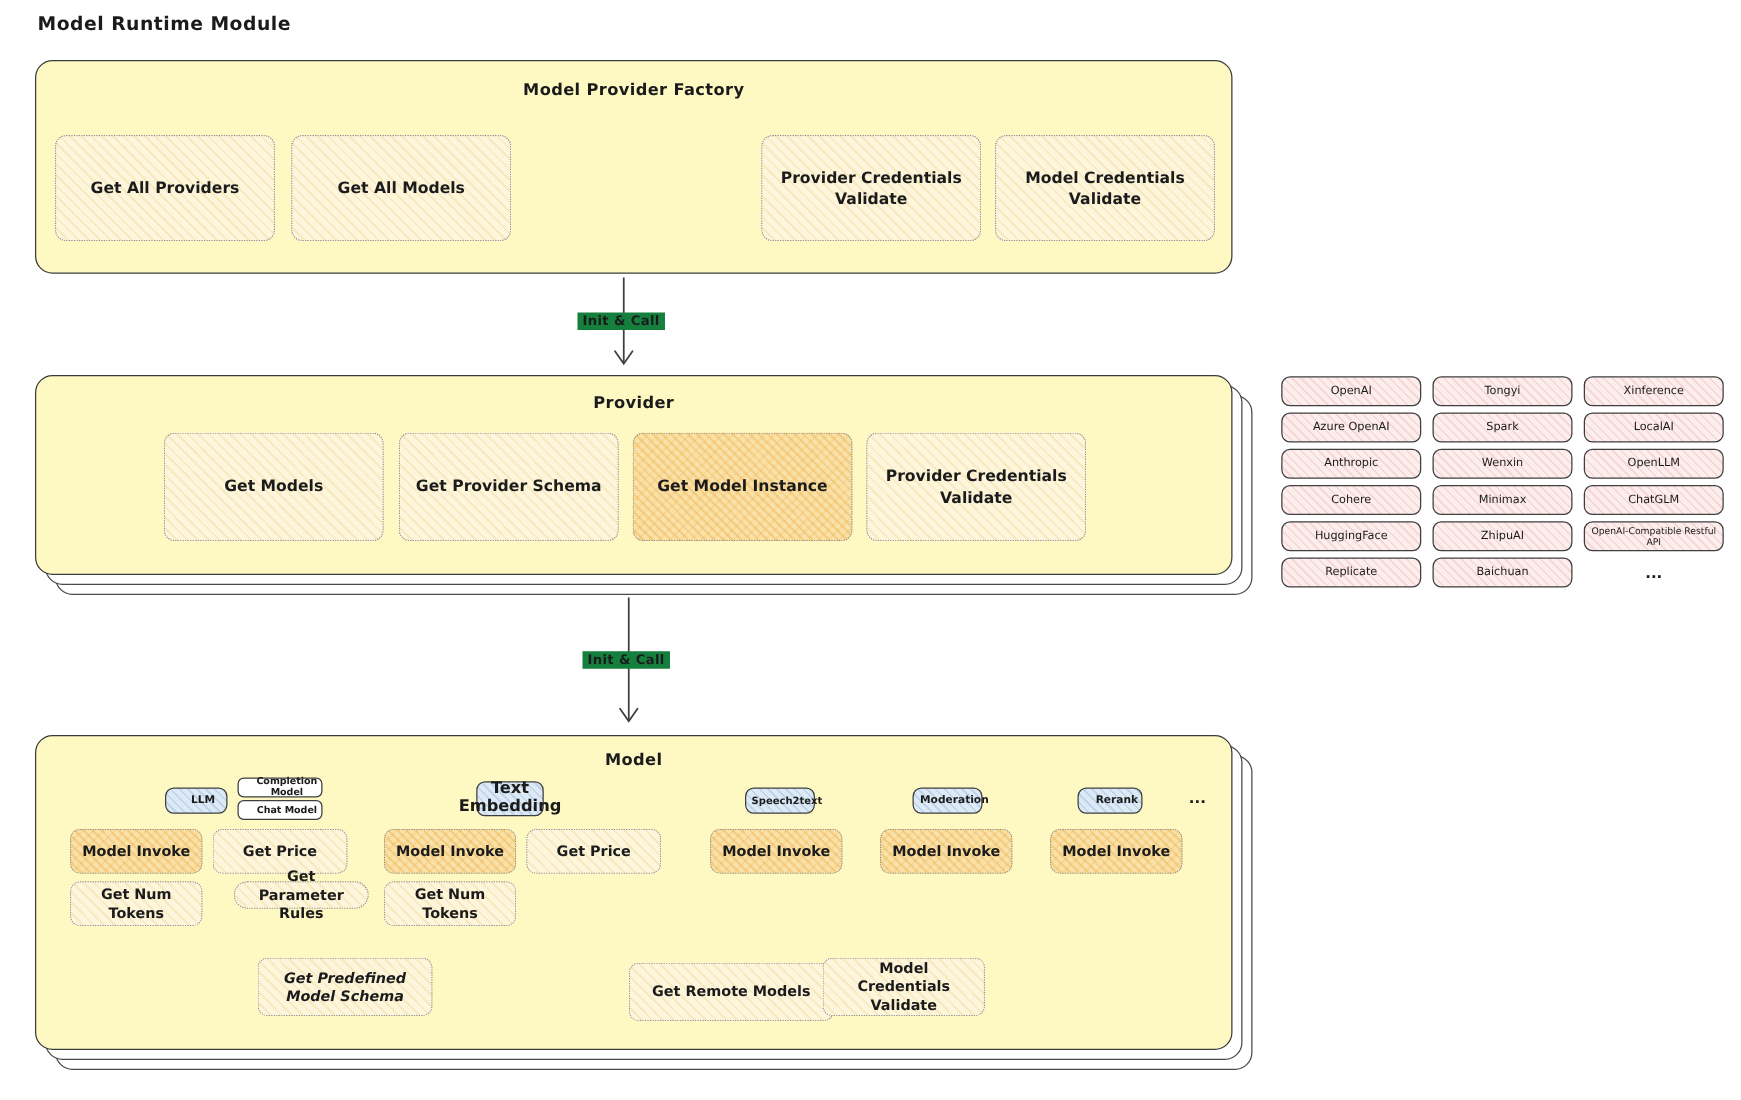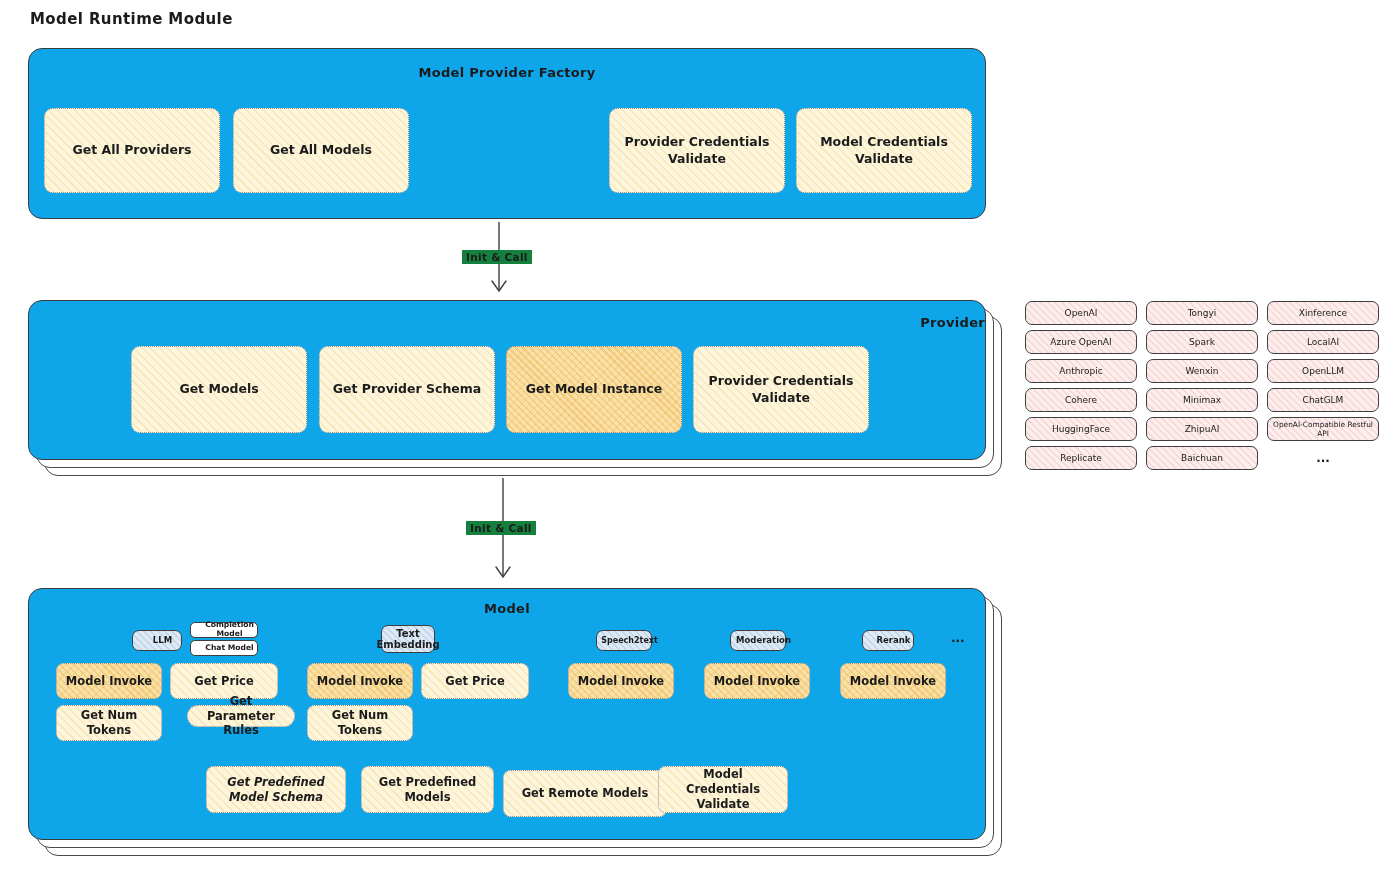--- a/index.html
+++ b/index.html
@@ -1,21 +1,21 @@
 <!DOCTYPE html>
 <html><head>
 <meta charset="utf-8">
 <style>
   html,body { margin:0; padding:0; background:#ffffff; }
   body { font-family:"DejaVu Sans", sans-serif; color:#1b1b1b; }
   .canvas { position:relative; width:1393px; height:880px; background:#ffffff; overflow:hidden; }
 
   .diagram-title { position:absolute; left:30px; top:10px; font-size:15px; font-weight:700; letter-spacing:.4px; }
 
-  .box { position:absolute; background:#0ea5e9; border:1.4px solid #3c3c3c; border-radius:14px; box-sizing:border-box; }
+  .box { position:absolute; background:#fef9c3; border:1.4px solid #3c3c3c; border-radius:14px; box-sizing:border-box; }
   .sheet { position:absolute; background:#ffffff; border:1.3px solid #4a4a4a; border-radius:14px; box-sizing:border-box; }
   .box-title { position:absolute; left:0; width:100%; text-align:center; font-size:13px; font-weight:600; letter-spacing:.3px; }
 
   .btn { position:absolute; display:flex; align-items:center; justify-content:center; text-align:center;
          border:1.6px dotted #8f8f8f; border-radius:9px; font-size:12.5px; font-weight:600; line-height:1.3;
          padding:2px 8px; box-sizing:border-box; }
   .btn.sm { font-size:11.5px; border-radius:8px; }
   .yellow { background-color:#fdf6dd;
             background-image:repeating-linear-gradient(45deg, rgba(233,196,104,0.28) 0 1.5px, rgba(0,0,0,0) 1.5px 6px); }
   .hl     { background-color:#f9e2aa;
@@ -61,21 +61,21 @@
     <svg width="20" height="74" viewBox="0 0 20 74" fill="none" stroke="#3f3f3f" stroke-width="1.4" stroke-linecap="round">
       <line x1="10" y1="0" x2="10" y2="68"></line>
       <polyline points="3,59 10,69 17,59"></polyline>
     </svg>
   </div>
   <div class="arrow-label" style="left:462px; top:250px;">Init &amp; Call</div>
 
   <div class="sheet" style="left:44px; top:316px; width:958px; height:160px;"></div>
   <div class="sheet" style="left:36px; top:308px; width:958px; height:160px;"></div>
   <div class="box" style="left:28px; top:300px; width:958px; height:160px;">
-    <div class="box-title" style="top:14px;text-align:right;">Provider</div>
+    <div class="box-title" style="top:14px;">Provider</div>
     <div class="btn yellow" style="left:102px; top:45px; width:176px; height:87px;">Get Models</div>
     <div class="btn hl" style="left:477px; top:45px; width:176px; height:87px;">Get Model Instance</div>
     <div class="btn yellow" style="left:290px; top:45px; width:176px; height:87px;">Get Provider Schema</div>
     <div class="btn yellow" style="left:664px; top:45px; width:176px; height:87px;">Provider Credentials Validate</div>
   </div>
 
   <div class="pgrid">
     <div class="pcol">
       <div class="chip">OpenAI</div>
       <div class="chip">Azure OpenAI</div>
@@ -111,37 +111,36 @@
   <div class="arrow-label" style="left:466px; top:521px;">Init &amp; Call</div>
 
   <div class="sheet" style="left:44px; top:604px; width:958px; height:252px;"></div>
   <div class="sheet" style="left:36px; top:596px; width:958px; height:252px;"></div>
   <div class="box" style="left:28px; top:588px; width:958px; height:252px;">
     <div class="box-title" style="top:12px;">Model</div>
 
     <div class="tab" style="left:103px; top:41px; width:50px; height:21px;">LLM</div>
     <div class="tab white" style="left:161px; top:33px; width:68px; height:16px;">Completion Model</div>
     <div class="tab white" style="left:161px; top:51px; width:68px; height:16px;">Chat Model</div>
-    <div class="tab" style="left:352px; top:36px; width:54px; height:28px; font-size:10px; padding:0 4px;">Text Embedding</div>
+    <div class="tab" style="left:352px; top:36px; width:54px; height:28px; font-size:13px; padding:0 4px;">Text Embedding</div>
     <div class="tab" style="left:567px; top:41px; width:56px; height:21px; font-size:8px;">Speech2text</div>
     <div class="tab" style="left:701px; top:41px; width:56px; height:21px;">Moderation</div>
     <div class="tab" style="left:833px; top:41px; width:52px; height:21px;">Rerank</div>
     <div class="tabs-ellipsis" style="left:922px; top:42px;">...</div>
 
     <div class="btn sm hl" style="left:27px;  top:74px; width:106px; height:36px;">Model Invoke</div>
     <div class="btn sm yellow" style="left:141px; top:74px; width:108px; height:36px;">Get Price</div>
     <div class="btn sm hl" style="left:278px; top:74px; width:106px; height:36px;">Model Invoke</div>
     <div class="btn sm yellow" style="left:392px; top:74px; width:108px; height:36px;">Get Price</div>
     <div class="btn sm hl" style="left:539px; top:74px; width:106px; height:36px;">Model Invoke</div>
     <div class="btn sm hl" style="left:675px; top:74px; width:106px; height:36px;">Model Invoke</div>
     <div class="btn sm hl" style="left:811px; top:74px; width:106px; height:36px;">Model Invoke</div>
 
     <div class="btn sm yellow" style="left:27px;  top:116px; width:106px; height:36px;">Get Num Tokens</div>
     <div class="btn sm yellow" style="left:158px; top:116px; width:108px; height:22px;border-radius:12px;">Get Parameter Rules</div>
     <div class="btn sm yellow" style="left:278px; top:116px; width:106px; height:36px;">Get Num Tokens</div>
 
     <div class="btn sm yellow" style="left:177px; top:177px; width:140px; height:47px;font-style:italic;">Get Predefined Model Schema</div>
-    <div class="btn sm yellow" style="left:332px; top:177px; width:133px; height:47px;">Get Predefined Models</div>
     <div class="btn sm yellow" style="left:474px; top:181px; width:164px; height:47px;">Get Remote Models</div>
     <div class="btn sm yellow" style="left:629px; top:177px; width:130px; height:47px;">Model Credentials Validate</div>
   </div>
 
 </div>
 
 </body></html>

